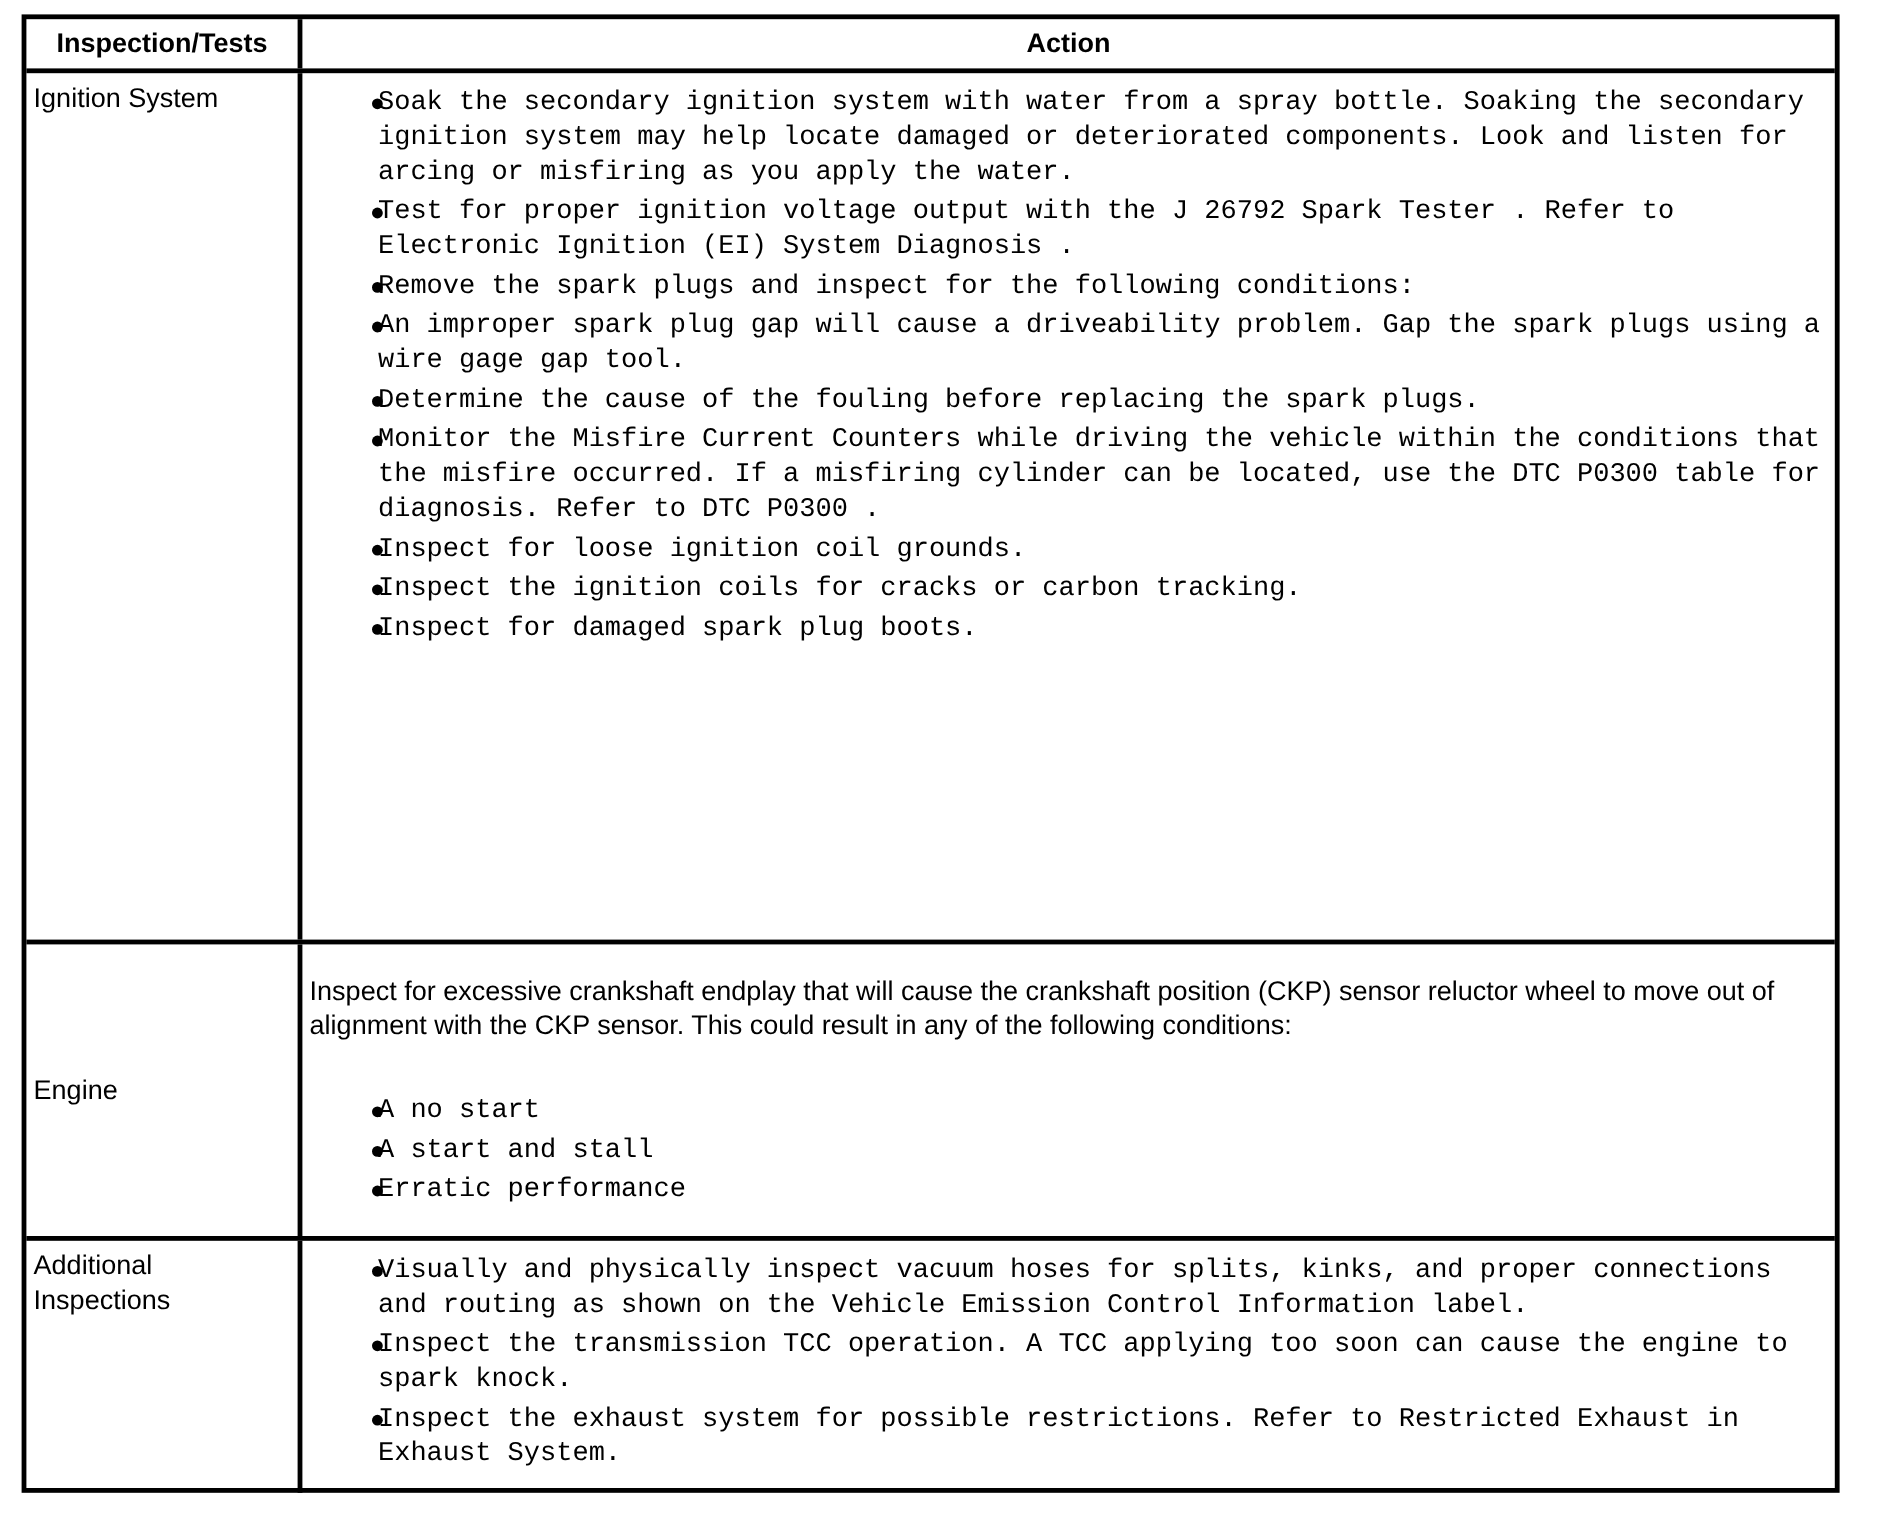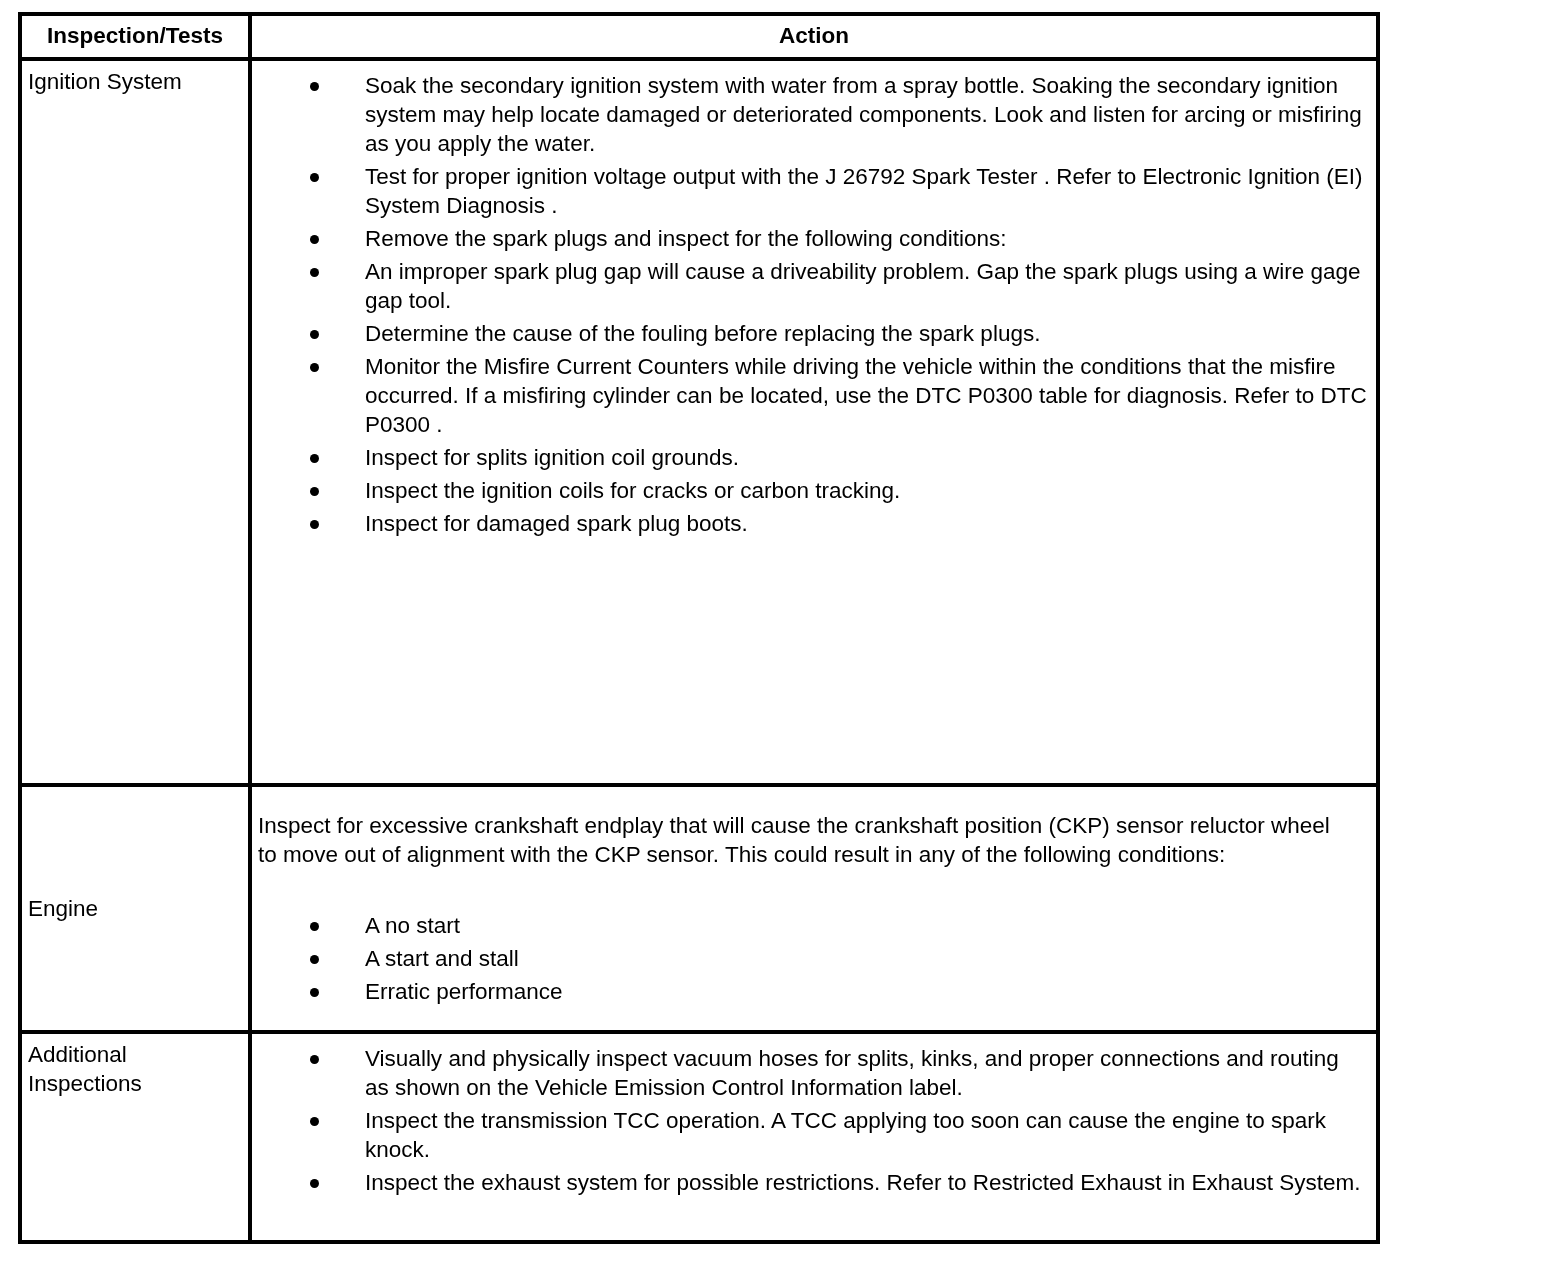--- a/index.html
+++ b/index.html
@@ -3,37 +3,37 @@
 <meta charset="utf-8">
 <style>
   html, body { margin: 0; padding: 0; background: #ffffff; }
   body {
     width: 1568px; height: 1262px; position: relative; overflow: hidden;
     font-family: "Liberation Sans", sans-serif; color: #000;
     font-size: 22.5px; line-height: 29px;
   }
   .tbl {
     position: absolute; left: 18px; top: 12px;
-    width: 1362px; height: 1232px;
+    width: 1515px; height: 1232px;
     box-sizing: border-box;
     border: 4px solid #000;
   }
   .row { position: absolute; left: 0; right: 0; box-sizing: border-box; }
   .row.hdr { top: 0; height: 41px; }
   .row.r1 { top: 41px; height: 726px; border-top: 4px solid #000; }
   .row.r2 { top: 767px; height: 247px; border-top: 4px solid #000; }
   .row.r3 { top: 1014px; height: 214px; border-top: 4px solid #000; }
   .c1 { position: absolute; left: 0; top: 0; bottom: 0; width: 226px; box-sizing: border-box; }
   .c2 { position: absolute; left: 226px; right: 0; top: 0; bottom: 0; border-left: 4px solid #000; box-sizing: border-box; }
   .hdr .c1, .hdr .c2 {
     font-weight: bold; text-align: center; line-height: 40px; font-size: 22.5px;
   }
   .label { padding: 6px 0 0 6px; line-height: 29px; }
   ul.bl { list-style: none; margin: 0; padding: 0; }
-  ul.bl > li { position: relative; padding-left: 113px; padding-right: 8px; margin-bottom: 4px; }
+  ul.bl > li { position: relative; padding-left: 63px; padding-right: 8px; margin-bottom: 4px; font-family: Liberation Mono, monospace; }
   ul.bl > li::before {
     content: ""; position: absolute; left: 58px; top: 11px;
     width: 9px; height: 9px; border-radius: 50%; background: #000;
   }
   ul.sub { list-style: none; margin: 0; padding: 0; }
   ul.sub > li { position: relative; padding-left: 100px; margin: 0; }
   ul.sub > li::before {
     content: ""; position: absolute; left: 52px; top: 11px;
     width: 8px; height: 8px; border-radius: 50%; border: 1.5px solid #000; box-sizing: border-box;
   }
@@ -58,21 +58,21 @@
     </div>
     <div class="c2">
       <ul class="bl">
         <li><span>Soak the secondary ignition system with water from a spray bottle. Soaking the secondary ignition system may help locate damaged or deteriorated components. Look and listen for arcing or misfiring as you apply the water.</span></li>
         <li><span>Test for proper ignition voltage output with the J 26792 Spark Tester . Refer to Electronic Ignition (EI) System Diagnosis .</span></li>
         <li><span>Remove the spark plugs and inspect for the following conditions:</span>
         </li>
         <li><span>An improper spark plug gap will cause a driveability problem. Gap the spark plugs using a wire gage gap tool.</span></li>
         <li><span>Determine the cause of the fouling before replacing the spark plugs.</span></li>
         <li><span>Monitor the Misfire Current Counters while driving the vehicle within the conditions that the misfire occurred. If a misfiring cylinder can be located, use the DTC P0300 table for diagnosis. Refer to DTC P0300 .</span></li>
-        <li><span>Inspect for splits ignition coil grounds.</span></li>
+        <li><span>Inspect for loose ignition coil grounds.</span></li>
         <li><span>Inspect the ignition coils for cracks or carbon tracking.</span></li>
         <li><span>Inspect for damaged spark plug boots.</span></li>
       </ul>
     </div>
   </div>
 
   <div class="row r2">
     <div class="c1">
       <div class="engine-label">Engine</div>
     </div>

